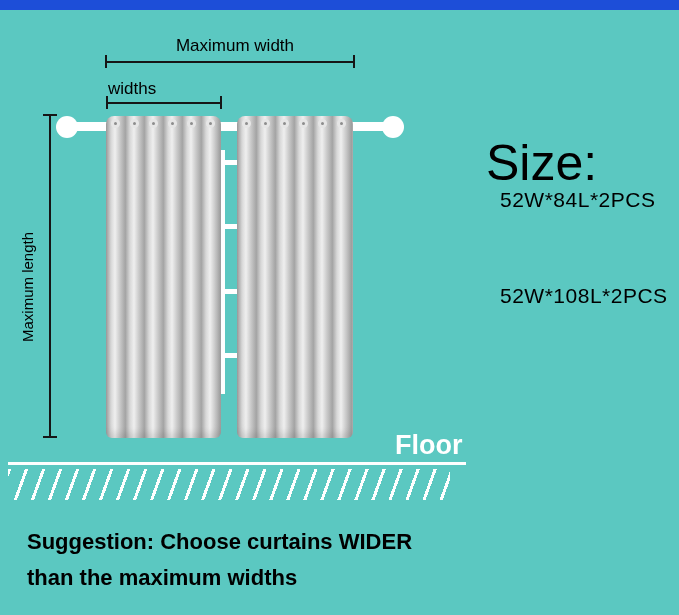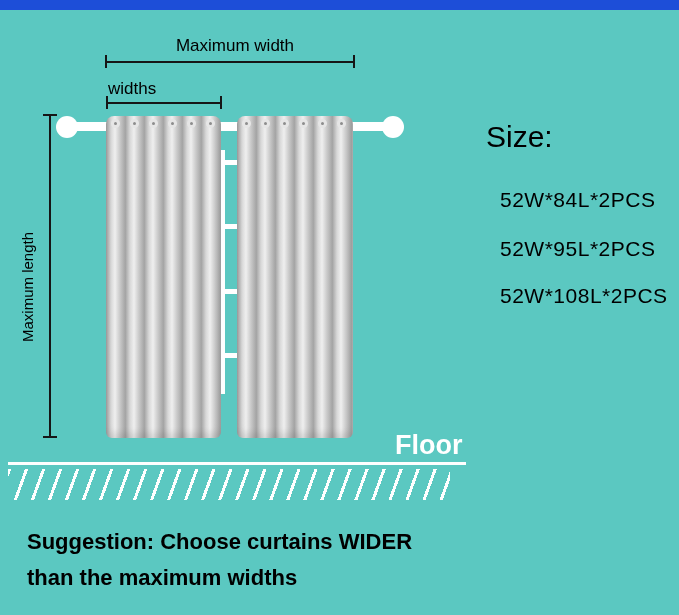--- a/index.html
+++ b/index.html
@@ -54,21 +54,21 @@
 
   
   .floor-label { position:absolute; left:395px; top:430px; color:var(--floor_text,#ffffff);
                  font-size:27px; font-weight:bold; z-index:3; }
   .floor-line  { position:absolute; left:8px; top:462px; width:458px; height:3px;
                  background:#fff; z-index:3; }
   .hatch { position:absolute; left:8px; top:469px; width:442px; height:31px; z-index:3;
            background:repeating-linear-gradient(110deg, #ffffff 0 3px, transparent 3px 16px); }
 
   
-  .size-title  { position:absolute; left:486px; top:120px; font-size:30px; color:#000; z-index:3; }
+  .size-title  { position:absolute; left:486px; top:134px; font-size:50px; color:#000; z-index:3; }
   .size-option { position:absolute; left:500px; font-size:21px; color:#000; z-index:3; letter-spacing:0.5px; }
   .size-0 { top:188px; } .size-1 { top:237px; } .size-2 { top:284px; }
 
   
   .suggestion { position:absolute; left:27px; top:524px; z-index:3;
                 font-family:Liberation Sans, sans-serif; font-weight:bold;
                 font-size:22px; color:#000; line-height:1.62; }
 </style>
 </head>
 <body>
@@ -118,20 +118,19 @@
   <div class="ml-line"></div>
   <div class="tick-h t-ml-t"></div>
   <div class="tick-h t-ml-b"></div>
 
   <div class="floor-label">Floor</div>
   <div class="floor-line"></div>
   <div class="hatch"></div>
 
   <div class="size-title">Size:</div>
   <div class="size-option size-0">52W*84L*2PCS</div>
-  <div class="size-option size-1">52W*95L*2PCS</div>
   <div class="size-option size-2">52W*108L*2PCS</div>
 
   <div class="suggestion">
     <div>Suggestion: Choose curtains WIDER</div>
     <div>than the maximum widths</div>
   </div>
 </div>
 
 </body></html>

